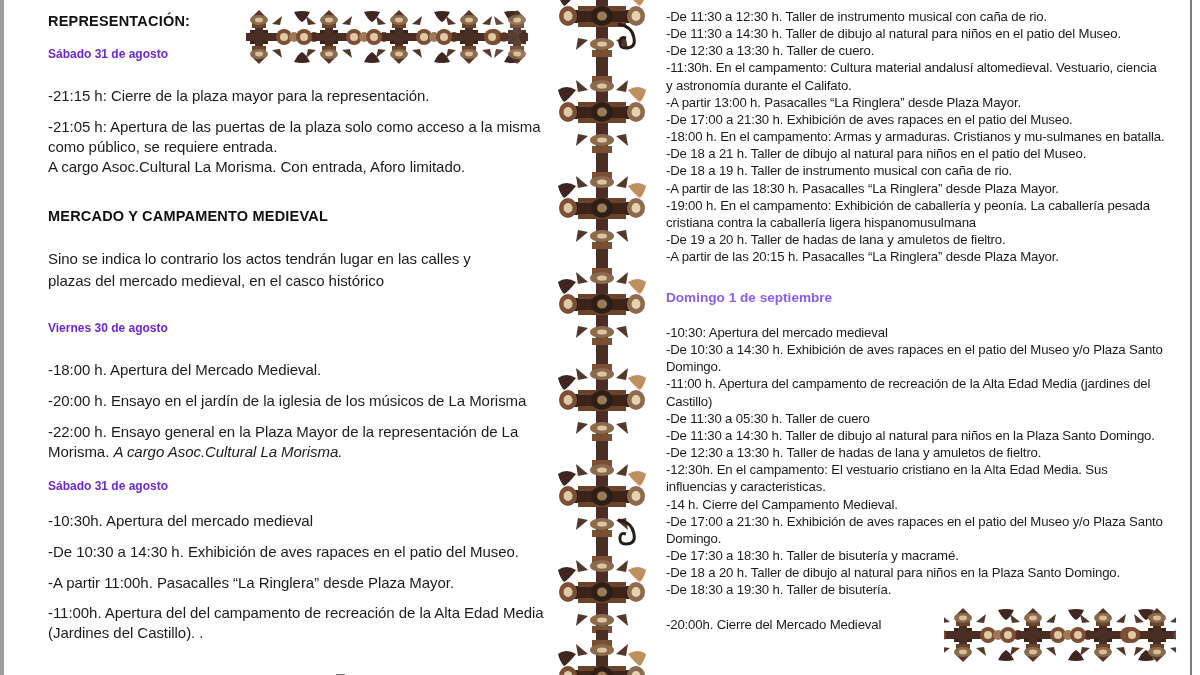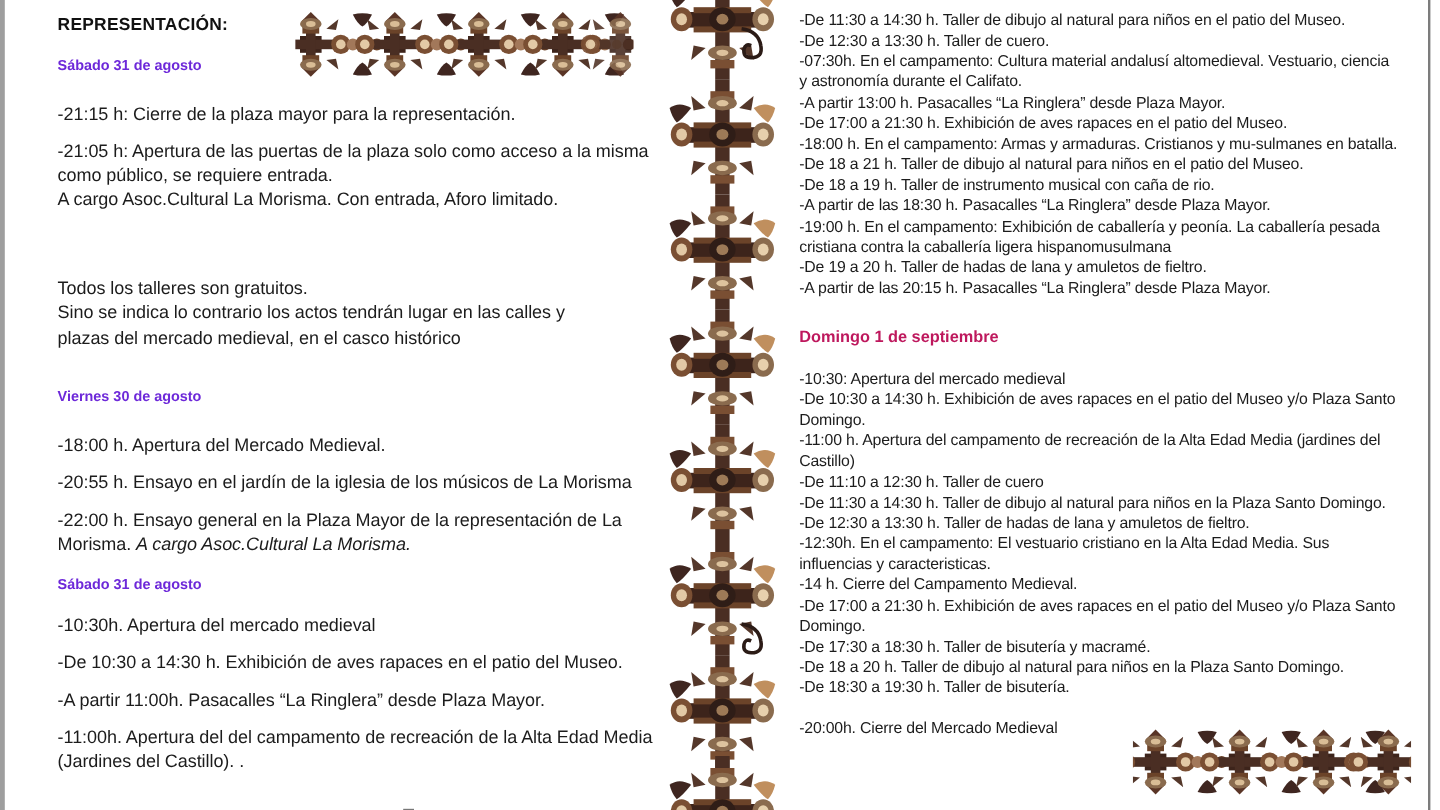--- a/index.html
+++ b/index.html
@@ -37,21 +37,21 @@
   }
   .p-left + .p-left { margin-top:11px; }
   .tight { line-height:1.33; }
   .ital { font-style:italic; }
 
   .r-line {
     font-size:13.2px; line-height:1.30; color:#1c1c1c;
     letter-spacing:-.15px;
   }
   .r-head {
-    font-size:13.6px; font-weight:bold; color:#be185d; line-height:1.3;
+    font-size:13.6px; font-weight:bold; color:#8b5cf6; line-height:1.3;
   }
   .sp-m  { height:17px; }
   .sp-l  { height:24px; }
   .sp-xl { height:30px; }
 
   .stray-dash {
     position:absolute; left:288px; top:662px;
     width:9px; height:2px; background:#777;
   }
 
@@ -198,76 +198,77 @@
     <div class="h-day">Sábado 31 de agosto</div>
 
     <div class="sp-l"></div>
 
     <div class="p-left">-21:15 h: Cierre de la plaza mayor para la representación.</div>
     <div class="p-left">-21:05 h: Apertura de las puertas de la plaza solo como acceso a la misma como público, se requiere entrada.</div>
     <div class="p-left" style="margin-top:0">A cargo Asoc.Cultural La Morisma. Con entrada, Aforo limitado.</div>
 
     <div class="sp-xl"></div>
 
-
-    <div class="sp-l"></div>
-
-    <div class="p-left tight">Todos los talleres son gratuitos.</div>
+    <div class="h-sect">MERCADO Y CAMPAMENTO MEDIEVAL</div>
+
+    <div class="sp-l"></div>
+
     <div class="p-left tight" style="margin-top:0">Sino se indica lo contrario los actos tendrán lugar en las calles y</div>
     <div class="p-left tight" style="margin-top:2px">plazas del mercado medieval, en el casco histórico</div>
 
     <div class="sp-xl"></div>
 
     <div class="h-day">Viernes 30 de agosto</div>
 
     <div class="sp-l"></div>
 
     <div class="p-left">-18:00 h. Apertura del Mercado Medieval.</div>
-    <div class="p-left">-20:55  h.  Ensayo en el jardín  de la iglesia de los músicos de La Morisma</div>
+    <div class="p-left">-20:00  h.  Ensayo en el jardín  de la iglesia de los músicos de La Morisma</div>
     <div class="p-left"><span>-22:00 h. Ensayo general en la Plaza Mayor de la representación de La Morisma. </span><span class="ital">A cargo Asoc.Cultural La Morisma.</span></div>
 
     <div class="sp-m"></div>
 
     <div class="h-day">Sábado 31 de agosto</div>
 
     <div class="sp-m"></div>
 
     <div class="p-left" style="margin-top:0">-10:30h. Apertura del mercado medieval</div>
     <div class="p-left">-De 10:30 a 14:30 h. Exhibición de aves rapaces en el patio del Museo.</div>
     <div class="p-left">-A partir 11:00h. Pasacalles “La Ringlera” desde Plaza Mayor.</div>
     <div class="p-left">-11:00h. Apertura del del campamento de recreación de la Alta Edad Media (Jardines del Castillo). .</div>
 
     <div class="stray-dash"></div>
   </div>
 
   <div class="col-right">
 
+    <div class="r-line">-De 11:30 a 12:30 h. Taller de instrumento musical con caña de rio.</div>
     <div class="r-line">-De 11:30 a 14:30 h. Taller de dibujo al natural para niños en el patio del Museo.</div>
     <div class="r-line">-De 12:30 a 13:30 h. Taller de cuero.</div>
-    <div class="r-line">-07:30h. En el campamento:  Cultura material andalusí altomedieval. Vestuario, ciencia y astronomía durante el Califato.</div>
+    <div class="r-line">-11:30h. En el campamento:  Cultura material andalusí altomedieval. Vestuario, ciencia y astronomía durante el Califato.</div>
     <div class="r-line">-A partir 13:00 h. Pasacalles “La Ringlera” desde Plaza Mayor.</div>
     <div class="r-line">-De 17:00 a 21:30 h. Exhibición de aves rapaces en el patio del Museo.</div>
     <div class="r-line">-18:00 h. En el campamento:  Armas y armaduras. Cristianos y mu-sulmanes en batalla.</div>
     <div class="r-line">-De 18 a 21 h. Taller de dibujo al natural para niños en el patio del Museo.</div>
     <div class="r-line">-De 18 a 19 h. Taller de instrumento musical con caña de rio.</div>
     <div class="r-line">-A partir de las 18:30 h. Pasacalles “La Ringlera” desde Plaza Mayor.</div>
     <div class="r-line">-19:00 h. En el campamento: Exhibición de caballería y peonía. La caballería pesada cristiana contra la caballería ligera hispanomusulmana</div>
     <div class="r-line">-De 19 a 20 h. Taller de hadas de lana y amuletos de fieltro.</div>
     <div class="r-line">-A partir de las 20:15 h. Pasacalles “La Ringlera” desde Plaza Mayor.</div>
 
     <div class="sp-l"></div>
 
     <div class="r-head">Domingo 1 de septiembre</div>
 
     <div class="sp-m"></div>
 
     <div class="r-line">-10:30: Apertura del mercado medieval</div>
     <div class="r-line">-De 10:30 a 14:30 h. Exhibición de aves rapaces en el patio del Museo y/o Plaza Santo Domingo.</div>
     <div class="r-line">-11:00 h. Apertura del campamento de recreación de la Alta Edad Media (jardines del Castillo)</div>
-    <div class="r-line">-De 11:10 a 12:30 h. Taller de cuero</div>
+    <div class="r-line">-De 11:30 a 05:30 h. Taller de cuero</div>
     <div class="r-line">-De 11:30 a 14:30 h. Taller de dibujo al natural para niños en la Plaza Santo Domingo.</div>
     <div class="r-line">-De 12:30 a 13:30 h. Taller de hadas de lana y amuletos de fieltro.</div>
     <div class="r-line">-12:30h. En el campamento: El vestuario cristiano en la Alta Edad Media. Sus influencias y caracteristicas.</div>
     <div class="r-line">-14 h. Cierre del Campamento Medieval.</div>
     <div class="r-line">-De 17:00 a 21:30 h. Exhibición de aves rapaces en el patio del Museo y/o Plaza Santo Domingo.</div>
     <div class="r-line">-De 17:30 a 18:30 h. Taller de bisutería y macramé.</div>
     <div class="r-line">-De 18 a 20 h. Taller de dibujo al natural para niños en la Plaza Santo Domingo.</div>
     <div class="r-line" style="width:290px">-De 18:30 a 19:30 h. Taller de bisutería.</div>
 
     <div class="sp-m"></div>

